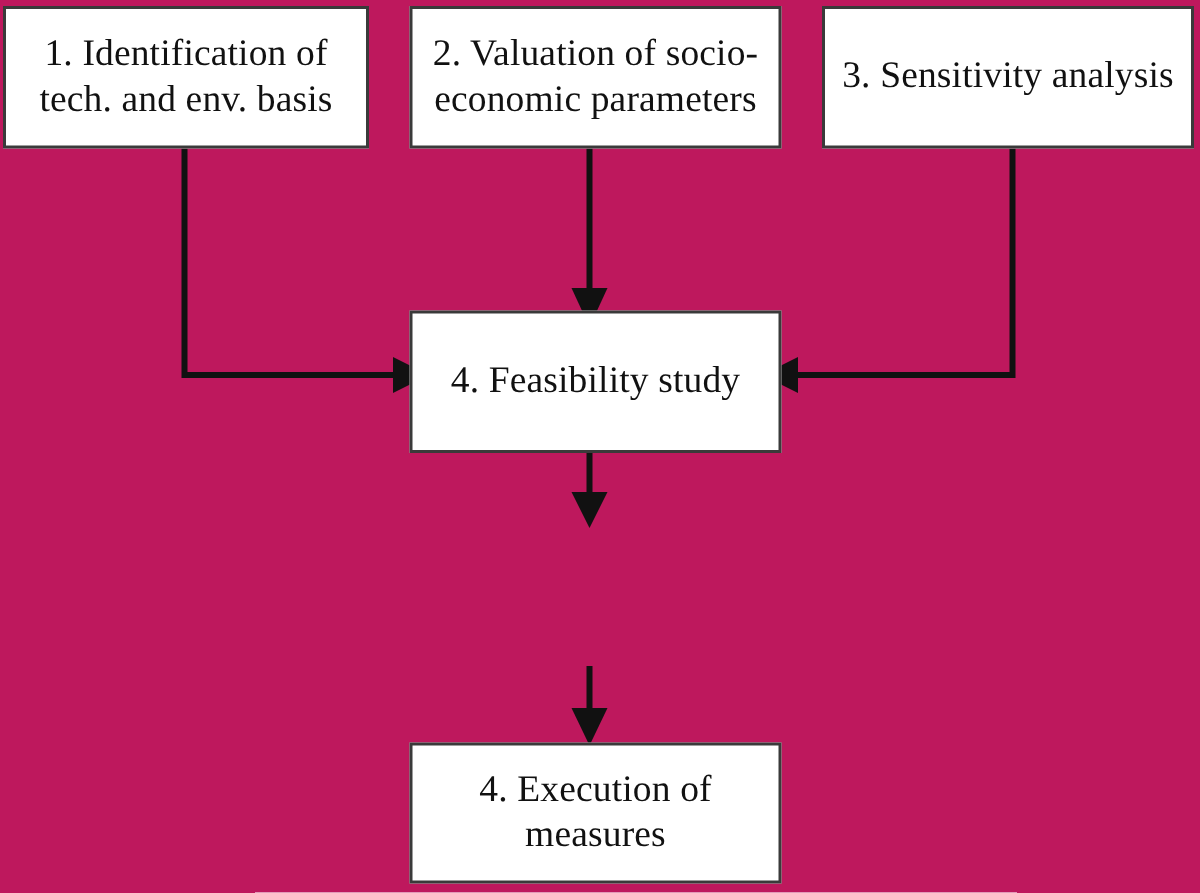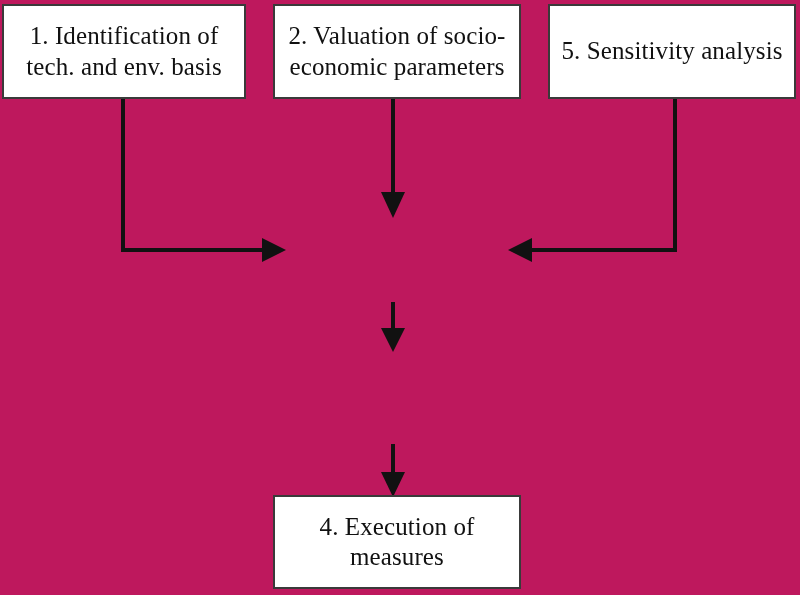--- a/index.html
+++ b/index.html
@@ -97,23 +97,26 @@
     <span class="label">1. Identification of
 tech. and env. basis</span>
   </div>
 
   <div class="node" id="node-2" style="left: 273px; top: 4px; width: 248px; height: 95px; border-color: rgb(58, 58, 58);">
     <span class="label">2. Valuation of socio-
 economic parameters</span>
   </div>
 
   <div class="node" id="node-3" style="left: 548px; top: 4px; width: 248px; height: 95px; border-color: rgb(58, 58, 58);">
-    <span class="label">5. Sensitivity analysis</span>
+    <span class="label">3. Sensitivity analysis</span>
   </div>
 
+  <div class="node" id="node-4" style="left: 273px; top: 207px; width: 248px; height: 95px; border-color: rgb(58, 58, 58);">
+    <span class="label">4. Feasibility study</span>
+  </div>
 
 
   <div class="node" id="node-6" style="left: 273px; top: 495px; width: 248px; height: 94px; border-color: rgb(58, 58, 58);">
     <span class="label">4. Execution of
 measures</span>
   </div>
 
 </div>
 
 </body></html>

